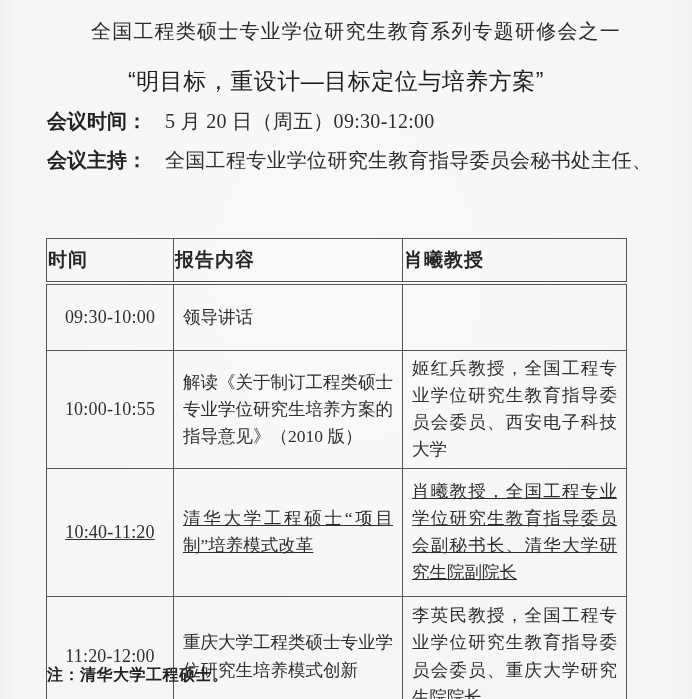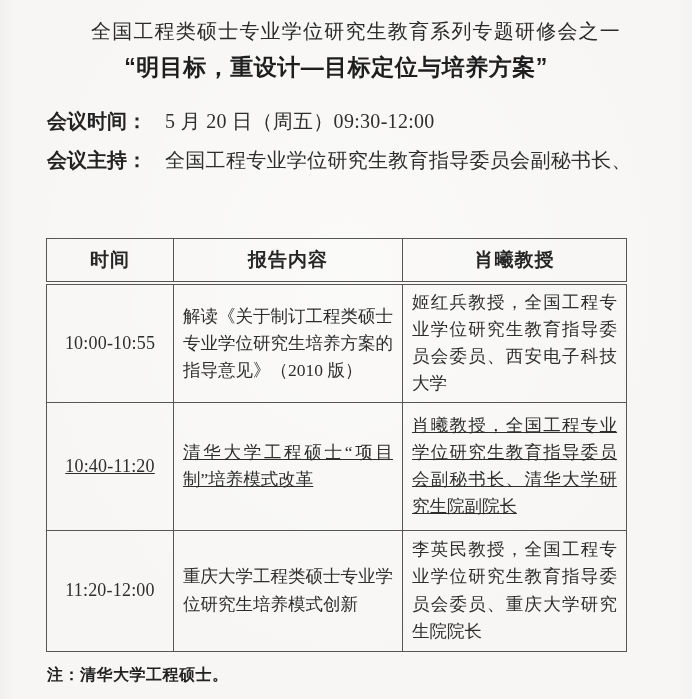--- a/index.html
+++ b/index.html
@@ -21,23 +21,23 @@
   .center-band {
     position: absolute; left: 0; top: 0; width: 672px; text-align: center;
   }
   .series-title {
     position: absolute; left: 0; top: 18px; width: 100%;
     font-size: 20px; letter-spacing: 1.2px; color: #2b2b2b;
     white-space: nowrap;
     margin-left: 20px;
   }
   .main-title {
-    position: absolute; left: 0; top: 52px; width: 100%;
+    position: absolute; left: 0; top: 66px; width: 100%;
     font-family: "Liberation Sans", "DejaVu Sans", sans-serif;
-    font-weight: bold; font-size: 23px; letter-spacing: 0.5px; color: #1e1e1e;
+    font-weight: normal; font-size: 23px; letter-spacing: 0.5px; color: #1e1e1e;
     white-space: nowrap;
   }
   .meta-line { position: absolute; left: 47px; white-space: nowrap; font-size: 20px; }
   .meta-time { top: 108px; }
   .meta-host { top: 147px; }
   .meta-label {
     font-family: "Liberation Sans", "DejaVu Sans", sans-serif;
     font-weight: bold; color: #222; margin-right: 18px;
   }
   .meta-value { color: #2e2e2e; letter-spacing: 0.3px; }
@@ -52,21 +52,21 @@
   }
   table.agenda col.c1 { width: 127px; }
   table.agenda col.c2 { width: 229px; }
   table.agenda col.c3 { width: 224px; }
   table.agenda th, table.agenda td {
     border: 1px solid #565656;
     font-weight: normal;
     vertical-align: middle;
   }
   table.agenda th {
-    height: 40px; font-size: 19px; text-align: center;
+    height: 40px; font-size: 19px; text-align: left;
     font-family: "Liberation Sans", "DejaVu Sans", sans-serif;
     font-weight: 600; color: #262626; letter-spacing: 1px;
     border-bottom: 4px double #565656;
   }
   td.time {
     text-align: center; font-size: 18px; color: #2e2e2e;
     letter-spacing: 0.2px;
   }
   td.content, td.expert {
     text-align: justify; text-justify: inter-ideograph;
@@ -91,38 +91,43 @@
   <div class="center-band">
     <div class="series-title">全国工程类硕士专业学位研究生教育系列专题研修会之一</div>
     <div class="main-title">“明目标，重设计—目标定位与培养方案”</div>
   </div>
 
   <div class="meta-line meta-time">
     <span class="meta-label">会议时间：</span><span class="meta-value">5 月 20 日（周五）09:30-12:00</span>
   </div>
 
   <div class="meta-line meta-host">
-    <span class="meta-label">会议主持：</span><span class="meta-value">全国工程专业学位研究生教育指导委员会副秘书长、</span>
+    <span class="meta-label">会议主持：</span><span class="meta-value">全国工程专业学位研究生教育指导委员会秘书处主任、</span>
   </div>
 
 
   <table class="agenda">
     <colgroup>
         <col class="c1">
         <col class="c2">
         <col class="c3">
       </colgroup>
     <thead>
       <tr>
         <th>时间</th>
         <th>报告内容</th>
         <th>肖曦教授</th>
       </tr>
     </thead>
     <tbody>
+      <tr class="r1">
+        <td class="time">09:30-10:00</td>
+        <td class="content">领导讲话</td>
+        <td class="expert"></td>
+      </tr>
       <tr class="r2">
         <td class="time">10:00-10:55</td>
         <td class="content">解读《关于制订工程类硕士专业学位研究生培养方案的指导意见》（2010 版）</td>
         <td class="expert">姬红兵教授，全国工程专业学位研究生教育指导委员会委员、西安电子科技大学</td>
       </tr>
       <tr class="r3">
         <td class="time">10:40-11:20</td>
         <td class="content">清华大学工程硕士“项目制”培养模式改革</td>
         <td class="expert">肖曦教授，全国工程专业学位研究生教育指导委员会副秘书长、清华大学研究生院副院长</td>
       </tr>

